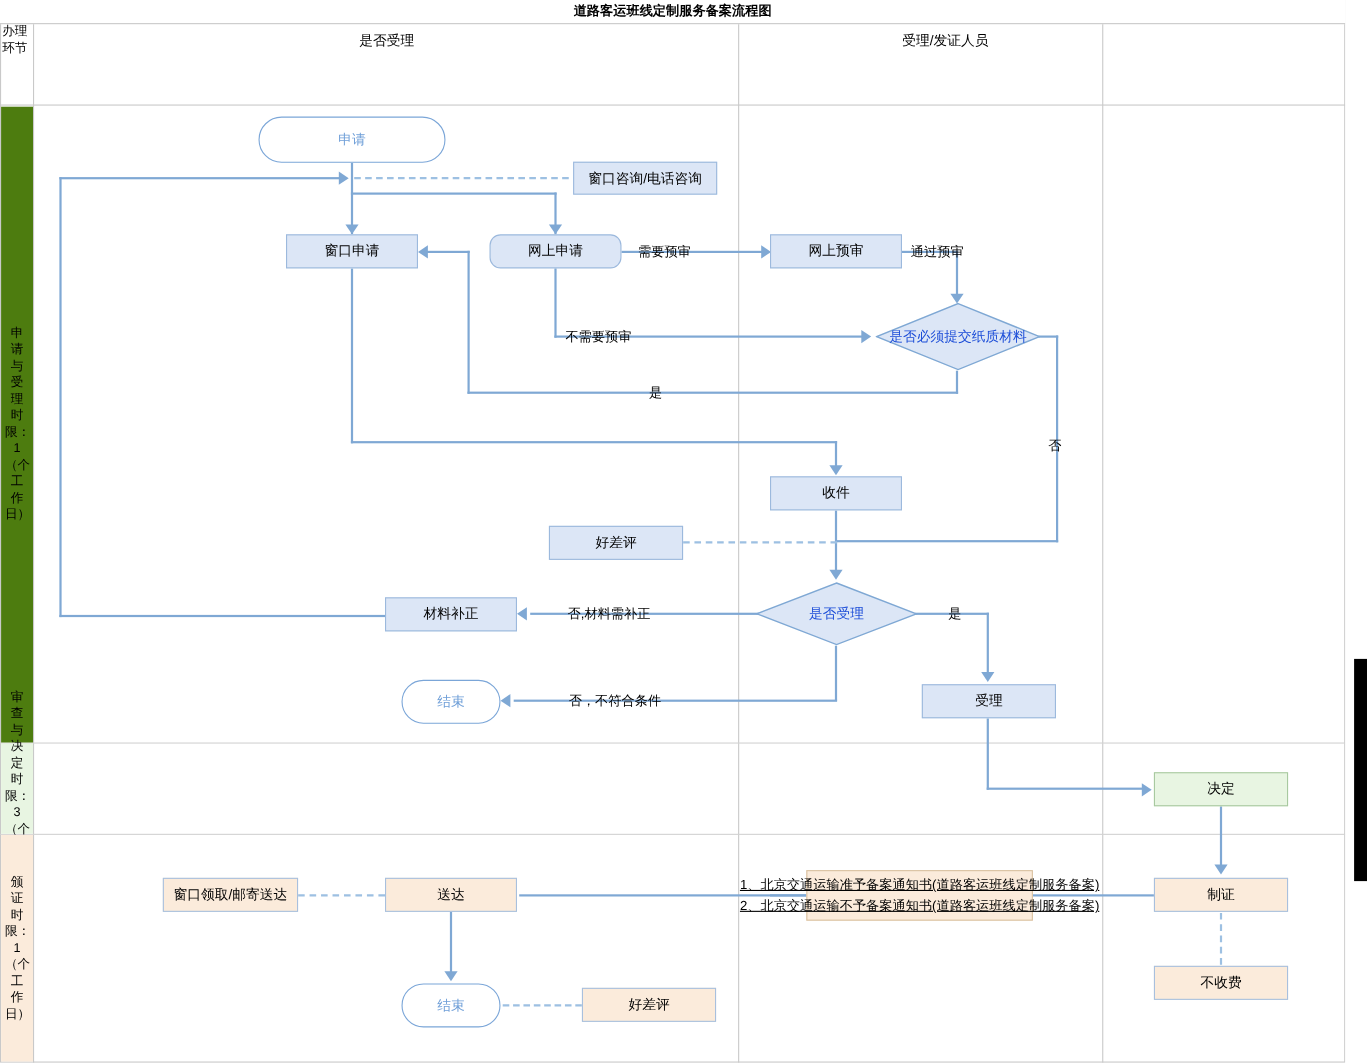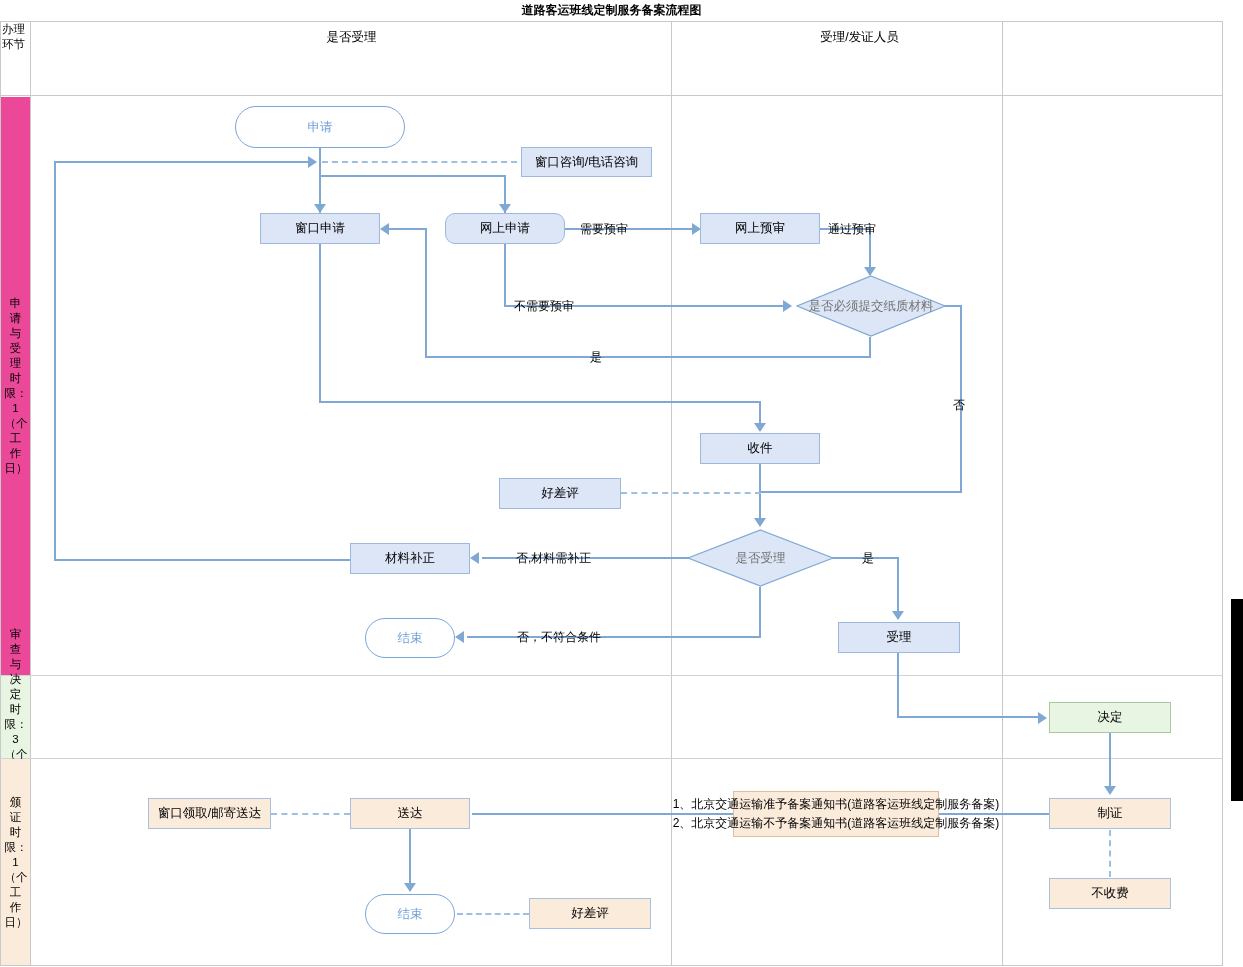--- a/index.html
+++ b/index.html
@@ -24,29 +24,29 @@
   .stage span{display:block;width:22px;}
 
   
   .node{position:absolute;box-sizing:border-box;display:flex;align-items:center;justify-content:center;
         text-align:center;font-size:12.5px;color:#000;line-height:17px;z-index:3;}
   .n-blue{background:#dce6f6;border:1px solid #9cb9dd;}
   .n-green{background:#e8f5e2;border:1px solid #a8c9a0;}
   .n-orange{background:#fbebdb;border:1px solid #a8c0de;}
   .n-term{background:#fff;border:1px solid #7ba6d8;border-radius:21px;color:#6f9fd8;}
   .n-note{background:#fbebdb;border:1px solid #d9c0a0;font-size:12px;line-height:19px;
-          text-align:left;justify-content:flex-start;padding:3px 8px;}
+          text-align:left;justify-content:flex-start;padding:3px 8px;text-decoration:underline;}
   .n-note span{display:block;white-space:nowrap;}
 
   
   .diamond{position:absolute;z-index:3;}
   .diamond .dshape{position:absolute;left:0;top:0;width:100%;height:100%;}
   .diamond .dtext{position:absolute;left:0;top:0;width:100%;height:100%;
                   display:flex;align-items:center;justify-content:center;text-align:center;
-                  font-size:12.5px;line-height:17px;color:#737373;}
+                  font-size:12.5px;line-height:17px;color:#1d4ed8;}
 
   
   .seg{position:absolute;background:#7fa8d4;z-index:1;}
   .seg-h{height:2px;}
   .seg-v{width:2px;}
   .dash-h{position:absolute;height:0;border-top:2px dashed #9dc0e2;z-index:1;}
   .dash-v{position:absolute;width:0;border-left:2px dashed #9dc0e2;z-index:1;}
   .arrow{position:absolute;width:0;height:0;z-index:2;}
   .a-down{border-left:6px solid transparent;border-right:6px solid transparent;border-top:9px solid #7fa8d4;}
   .a-left{border-top:6px solid transparent;border-bottom:6px solid transparent;border-right:9px solid #7fa8d4;}
@@ -72,21 +72,21 @@
   <div class="hdr-cell" style="left:31px;width:641px;">是否受理</div>
   <div class="hdr-cell" style="left:694px;width:331px;">受理/发证人员</div>
 
   <div class="vline" style="left:30px;top:22px;height:944px;"></div>
   <div class="vline" style="left:671px;top:22px;height:944px;"></div>
   <div class="vline" style="left:1002px;top:22px;height:944px;"></div>
 
   <div class="hline" style="left:0;top:675px;width:1223px;"></div>
   <div class="hline" style="left:0;top:758px;width:1223px;"></div>
 
-  <div class="stage" style="top:97px;height:578px;background:#ec4899;">
+  <div class="stage" style="top:97px;height:578px;background:#4d7c0f;">
     <span>申请与受理时限：1（个工作日）</span>
   </div>
   <div class="stage" style="top:676px;height:82px;background:#e8f5e2;overflow:visible;">
     <span>审查与决定时限：3（个工作日）</span>
   </div>
   <div class="stage" style="top:759px;height:206px;background:#fbebdb;">
     <span>颁证时限：1（个工作日）</span>
   </div>
 
   <div class="node n-term" style="left:235px;top:106px;width:170px;height:42px;">申请</div>

